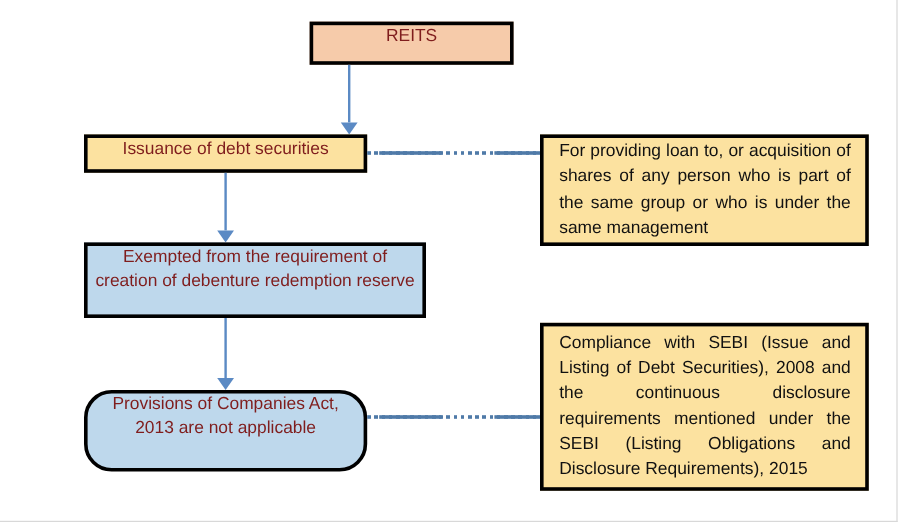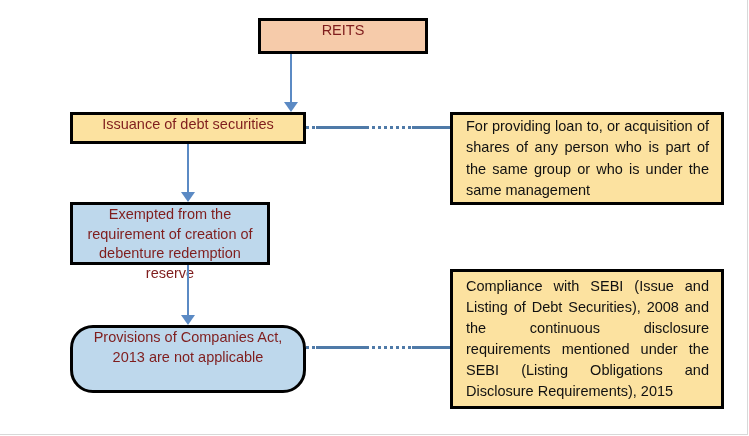--- a/index.html
+++ b/index.html
@@ -129,21 +129,21 @@
 
   <div class="note" style="left:450px; top:99px; width:274px; height:93px;margin-top:13px;">
     <span class="txt">For providing loan to, or acquisition of shares of any person who is part of the same group or who is under the same management</span>
   </div>
 
   <div class="arrow" style="left:181px; top:144px; height:58px;">
     <div class="shaft" style="height:48px;"></div>
     <div class="head" style="top:48px;"></div>
   </div>
 
-  <div class="node node-blue" style="left:70px; top:202px; width:200px; height:63px;">
+  <div class="node node-blue" style="left:70px; top:202px; width:285px; height:63px;">
     <span class="txt">Exempted from the requirement of creation of debenture redemption reserve</span>
   </div>
 
   <div class="arrow" style="left:181px; top:265px; height:60px;">
     <div class="shaft" style="height:50px;"></div>
     <div class="head" style="top:50px;"></div>
   </div>
 
   <div class="node node-blue" style="left:70px; top:325px; width:236px; height:68px;border-radius:23px;">
     <span class="txt">Provisions of Companies Act, 2013 are not applicable</span>

